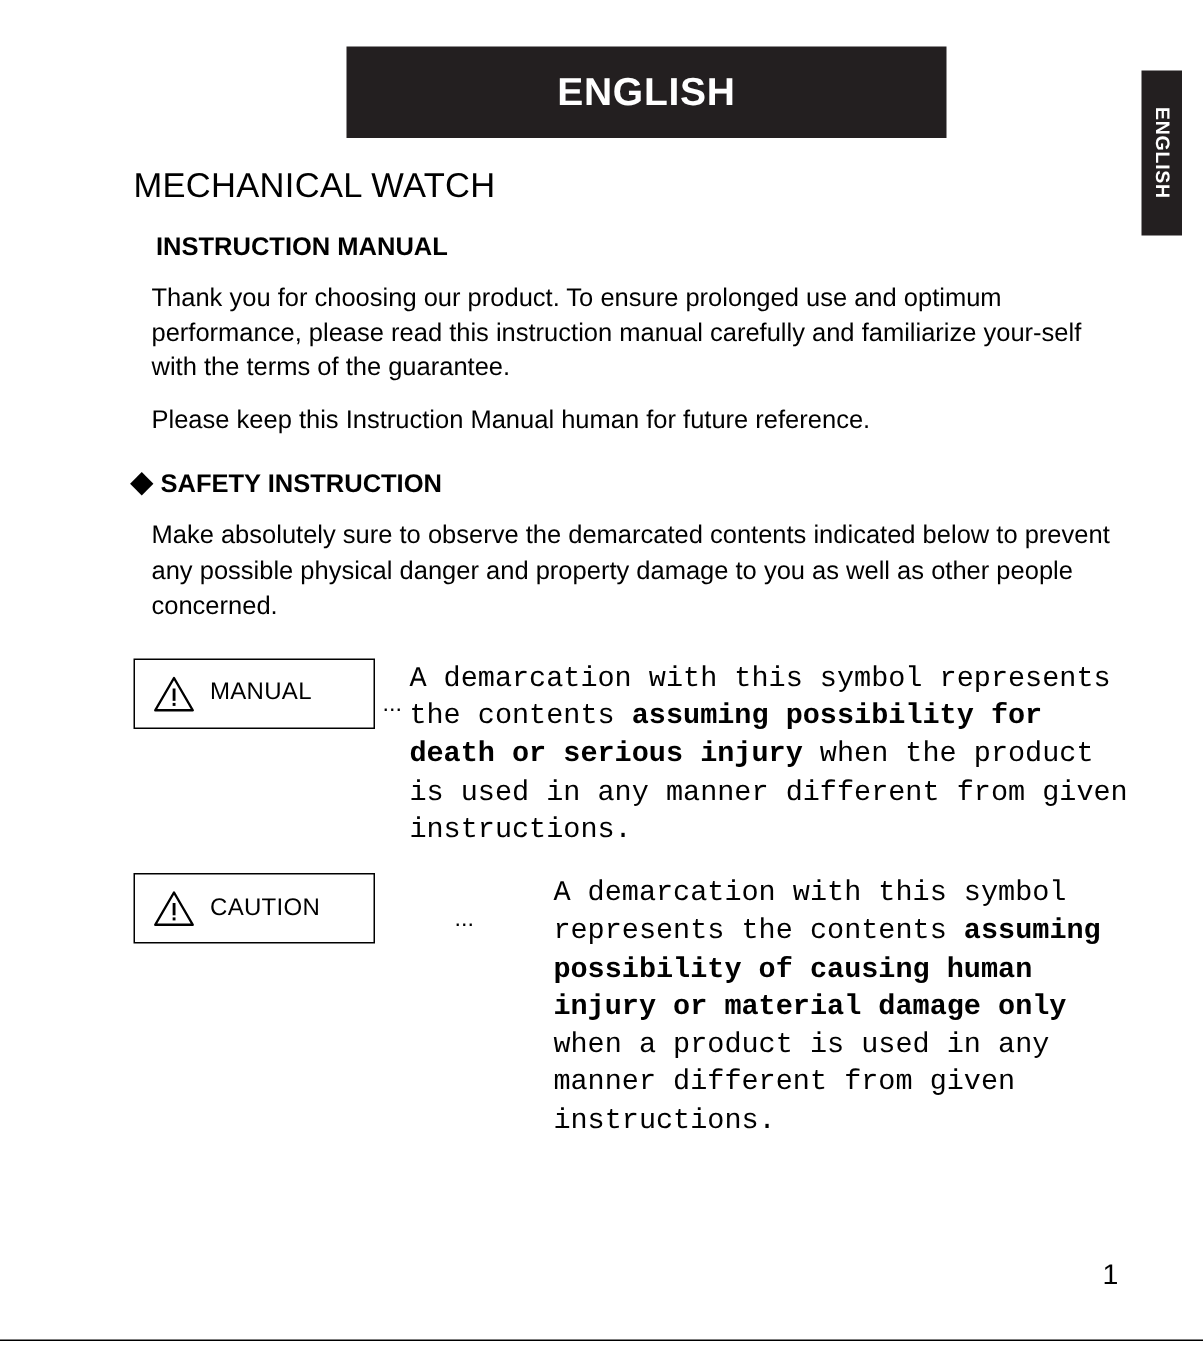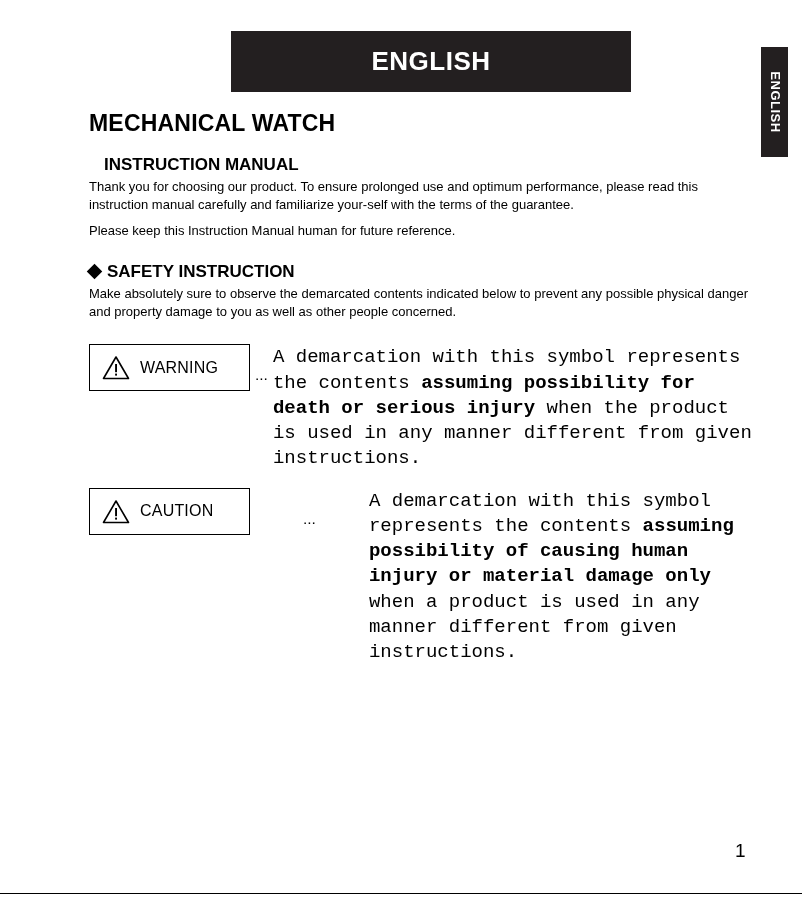--- a/index.html
+++ b/index.html
@@ -62,35 +62,35 @@
 
   .content {
     position: absolute;
     left: 89px;
     top: 110px;
     width: 670px;
   }
 
   h1.doc-title {
     font-size: 23px;
-    font-weight: bold;
+    font-weight: normal;
     margin: 0 0 18px 0;
     letter-spacing: 0.2px;
   }
 
   h2.section-title {
     font-size: 17px;
     font-weight: bold;
     margin: 0 0 3px 15px;
   }
 
   p.body-text {
-    font-size: 13px;
+    font-size: 17px;
     line-height: 1.36;
-    margin: 0;
+    margin: 12px;
   }
   p.body-text.spaced {
     margin-top: 9px;
   }
 
   .safety-head {
     font-size: 17px;
     font-weight: bold;
     margin: 22px 0 3px 0;
     display: flex;
@@ -199,21 +199,21 @@
 
     <p class="body-text">Make absolutely sure to observe the demarcated contents indicated below to prevent any possible physical danger and property damage to you as well as other people concerned.</p>
 
     <div class="notice-row">
       <div class="notice-box">
         <svg class="tri-icon" viewBox="0 0 28 25">
           <polygon points="14,2 26.5,23.5 1.5,23.5" fill="#ffffff" stroke="#000000" stroke-width="1.6" stroke-linejoin="round"></polygon>
           <rect x="13.1" y="9" width="1.9" height="8.2" fill="#000000"></rect>
           <rect x="13.1" y="18.6" width="1.9" height="2" fill="#000000"></rect>
         </svg>
-        <span class="notice-label">WARNING</span>
+        <span class="notice-label">MANUAL</span>
       </div>
       <div class="dots">...</div>
       <div class="notice-text">
         <span>A demarcation with this symbol represents the contents </span><b>assuming possibility for death or serious injury</b><span> when the product is used in any manner different from given instructions.</span>
       </div>
     </div>
 
     <div class="notice-row second">
       <div class="notice-box">
         <svg class="tri-icon" viewBox="0 0 28 25">

